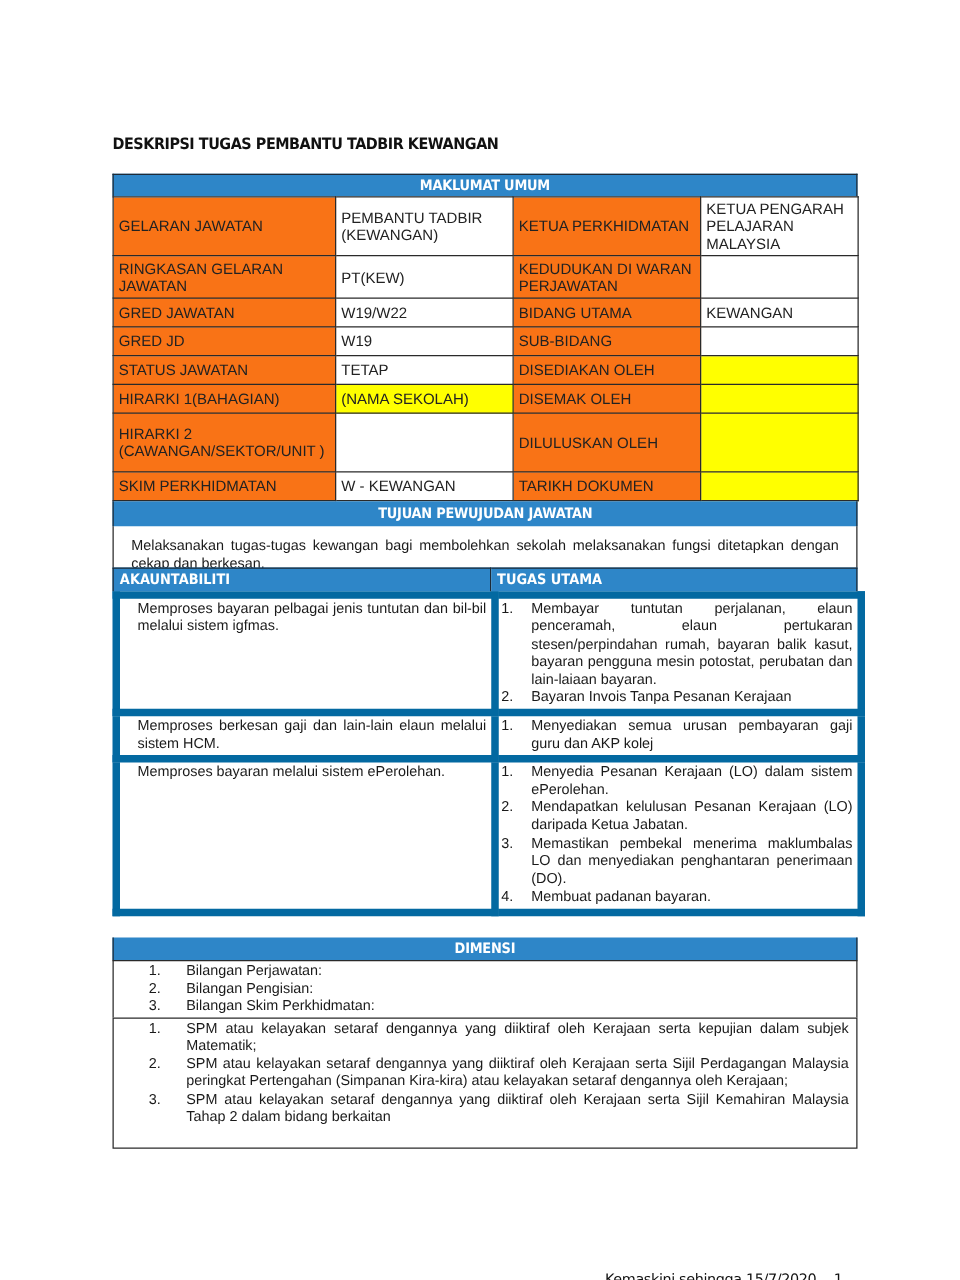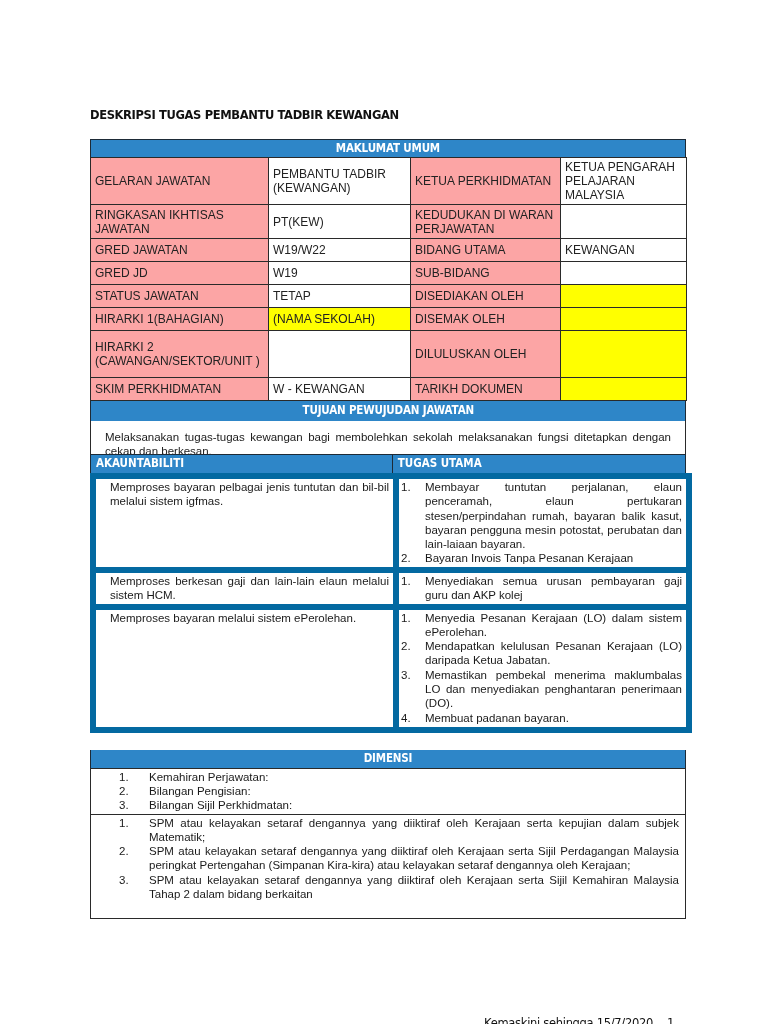--- a/index.html
+++ b/index.html
@@ -16,21 +16,21 @@
     font-family: "DejaVu Sans", sans-serif; font-weight: bold; font-size: 11.5px;
     border: 1px solid #1d2a36; border-bottom: none; line-height: 17px; height: 18px;
     letter-spacing: -0.2px;
   }
   .band span { display: inline-block; transform: scaleX(0.9); }
   table.info { width: 596px; border-collapse: collapse; table-layout: fixed; }
   table.info td {
     border: 1px solid #2a2a2a; font-size: 12px; padding: 1px 4px; vertical-align: middle;
     line-height: 14px; color: #222;
   }
-  td.lbl { background: #fca5a5; }
+  td.lbl { background: #f97316; }
   td.val { background: #ffffff; }
   td.yel { background: #ffff00; }
   .tujuan {
     border: 1px solid #2a2a2a; border-top: none; border-bottom: none;
     padding: 9px 14px 8px 14px; font-size: 11.5px; line-height: 14px; text-align: justify;
     height: 33px;
   }
   .tujuan p { text-align-last: left; }
   .grid2 { display: flex; width: 596px; }
   .grid2 .hcell {
@@ -81,21 +81,21 @@
         <col style="width:126px">
       </colgroup>
     <tbody>
         <tr style="height:47px">
       <td class="lbl">GELARAN JAWATAN</td>
       <td class="val">PEMBANTU TADBIR (KEWANGAN)</td>
       <td class="lbl">KETUA PERKHIDMATAN</td>
       <td class="val">KETUA PENGARAH PELAJARAN MALAYSIA</td>
     </tr>
     <tr style="height:34px">
-      <td class="lbl">RINGKASAN IKHTISAS JAWATAN</td>
+      <td class="lbl">RINGKASAN GELARAN JAWATAN</td>
       <td class="val">PT(KEW)</td>
       <td class="lbl">KEDUDUKAN DI WARAN PERJAWATAN</td>
       <td class="val"></td>
     </tr>
     <tr style="height:23px">
       <td class="lbl">GRED JAWATAN</td>
       <td class="val">W19/W22</td>
       <td class="lbl">BIDANG UTAMA</td>
       <td class="val">KEWANGAN</td>
     </tr>
@@ -197,29 +197,29 @@
       </td>
     </tr>
   </tbody>
     </table>
 
   <div class="band" style="border-top:none;margin-top:17px;"><span>DIMENSI</span></div>
   <div class="listbox" style="height:46px;">
     <ol style="list-style:none;">
       <li>
           <span class="num">1.</span>
-          <span class="txt">Kemahiran Perjawatan:</span>
+          <span class="txt">Bilangan Perjawatan:</span>
         </li>
       <li>
           <span class="num">2.</span>
           <span class="txt">Bilangan Pengisian:</span>
         </li>
       <li>
           <span class="num">3.</span>
-          <span class="txt">Bilangan Sijil Perkhidmatan:</span>
+          <span class="txt">Bilangan Skim Perkhidmatan:</span>
         </li>
     </ol>
   </div>
 
   <div class="listbox lastbox" style="height:105px;">
     <ol style="list-style:none;">
       <li>
           <span class="num">1.</span>
           <span class="txt">SPM atau kelayakan setaraf dengannya yang diiktiraf oleh Kerajaan serta kepujian dalam subjek Matematik;</span>
         </li>

